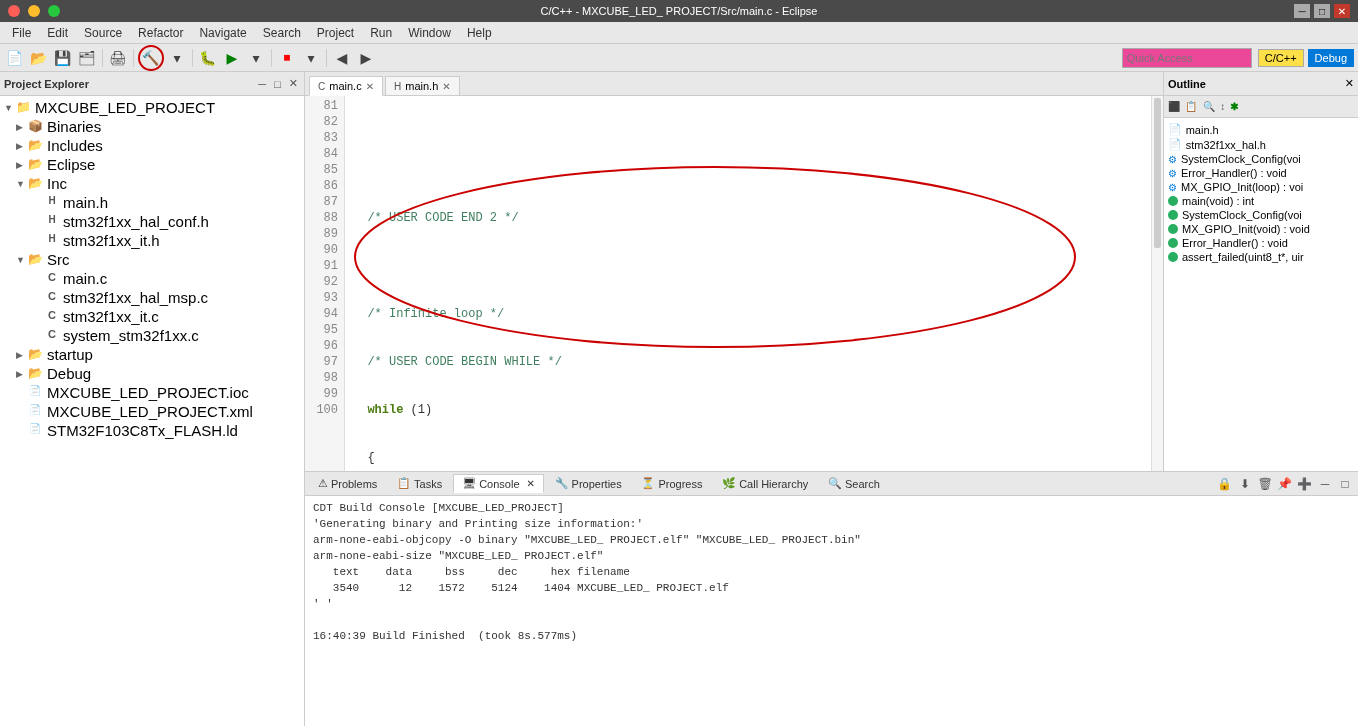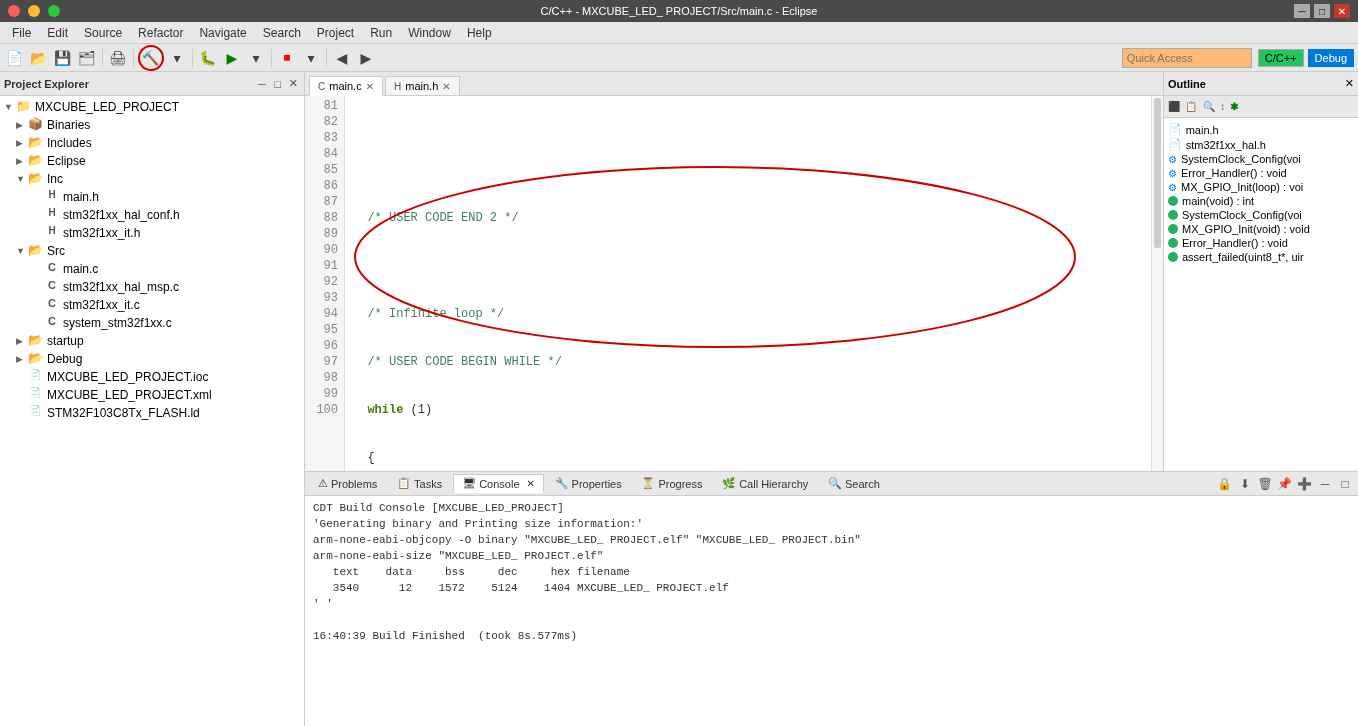--- a/index.html
+++ b/index.html
@@ -21,39 +21,39 @@
     
     #menu-bar { background: #e8e8e8; border-bottom: 1px solid #ccc; height: 22px; display: flex; align-items: center; padding: 0 4px; }
     .menu-item { padding: 2px 8px; cursor: pointer; font-size: 12px; color: #333; }
 
     
     #toolbar { background: #e8e8e8; border-bottom: 1px solid #ccc; height: 28px; display: flex; align-items: center; padding: 0 4px; gap: 2px; }
     .toolbar-btn { width: 22px; height: 22px; border: 1px solid transparent; background: transparent; cursor: pointer; display: flex; align-items: center; justify-content: center; font-size: 14px; color: #444; border-radius: 2px; }
     .toolbar-btn.highlighted { border: 2px solid #cc0000; border-radius: 50%; background: transparent; }
     .toolbar-sep { width: 1px; height: 18px; background: #ccc; margin: 0 2px; }
     #quick-access { margin-left: auto; }
-    #quick-access input { width: 130px; height: 20px; border: 1px solid #aaa; padding: 6px 4px; font-size: 11px; background: #fdba74; }
+    #quick-access input { width: 130px; height: 20px; border: 1px solid #aaa; padding: 6px 4px; font-size: 11px; background: #ec4899; }
     .toolbar-right { display: flex; align-items: center; gap: 4px; margin-left: 4px; }
-    .perspective-btn { padding: 2px 6px; font-size: 11px; border: 1px solid #aaa; background: #22c55e; cursor: pointer; }
+    .perspective-btn { padding: 2px 6px; font-size: 11px; border: 1px solid #aaa; background: #fde047; cursor: pointer; }
     .perspective-btn.active { background: #0078d7; color: white; border-color: #0078d7; }
 
     
     #main-layout { display: flex; height: calc(726px - 22px - 22px - 28px); }
 
     
     #sidebar { width: 305px; min-width: 305px; background: white; border-right: 1px solid #ccc; display: flex; flex-direction: column; }
     #sidebar-header { background: #e8e8e8; border-bottom: 1px solid #ccc; height: 24px; display: flex; align-items: center; padding: 0 4px; gap: 4px; }
     #sidebar-header .panel-title { font-size: 11px; color: #333; font-weight: bold; flex: 1; }
     #sidebar-header .panel-btn { font-size: 11px; cursor: pointer; color: #555; padding: 0 2px; }
     #sidebar-content { flex: 1; overflow-y: auto; padding: 2px 0; }
     .tree-item { display: flex; align-items: center; padding: 1px 0; cursor: pointer; white-space: nowrap; }
     .tree-indent { display: inline-block; }
     .tree-arrow { display: inline-block; width: 12px; font-size: 9px; color: #666; }
     .tree-icon { display: inline-block; width: 16px; height: 16px; margin-right: 3px; text-align: center; font-size: 12px; }
-    .tree-label { font-size: 12px; }
+    .tree-label { font-size: 15px; }
     .file-icon-c { color: #555; font-weight: bold; font-size: 10px; }
     .file-icon-h { color: #555; font-weight: bold; font-size: 10px; }
     
     
     #center { flex: 1; display: flex; flex-direction: column; min-width: 0; }
     #editor-tabs { background: #e8e8e8; border-bottom: 1px solid #ccc; height: 24px; display: flex; align-items: flex-end; padding: 0 4px; }
     .editor-tab { background: #f5f5f5; border: 1px solid #ccc; border-bottom: none; padding: 3px 8px; font-size: 11px; cursor: pointer; display: flex; align-items: center; gap: 4px; margin-right: 2px; }
     .editor-tab.active { background: white; border-bottom: 1px solid white; margin-bottom: -1px; }
     .editor-tab .tab-close { color: #666; font-size: 10px; }
     #editor-area { flex: 1; background: white; display: flex; overflow: hidden; }

